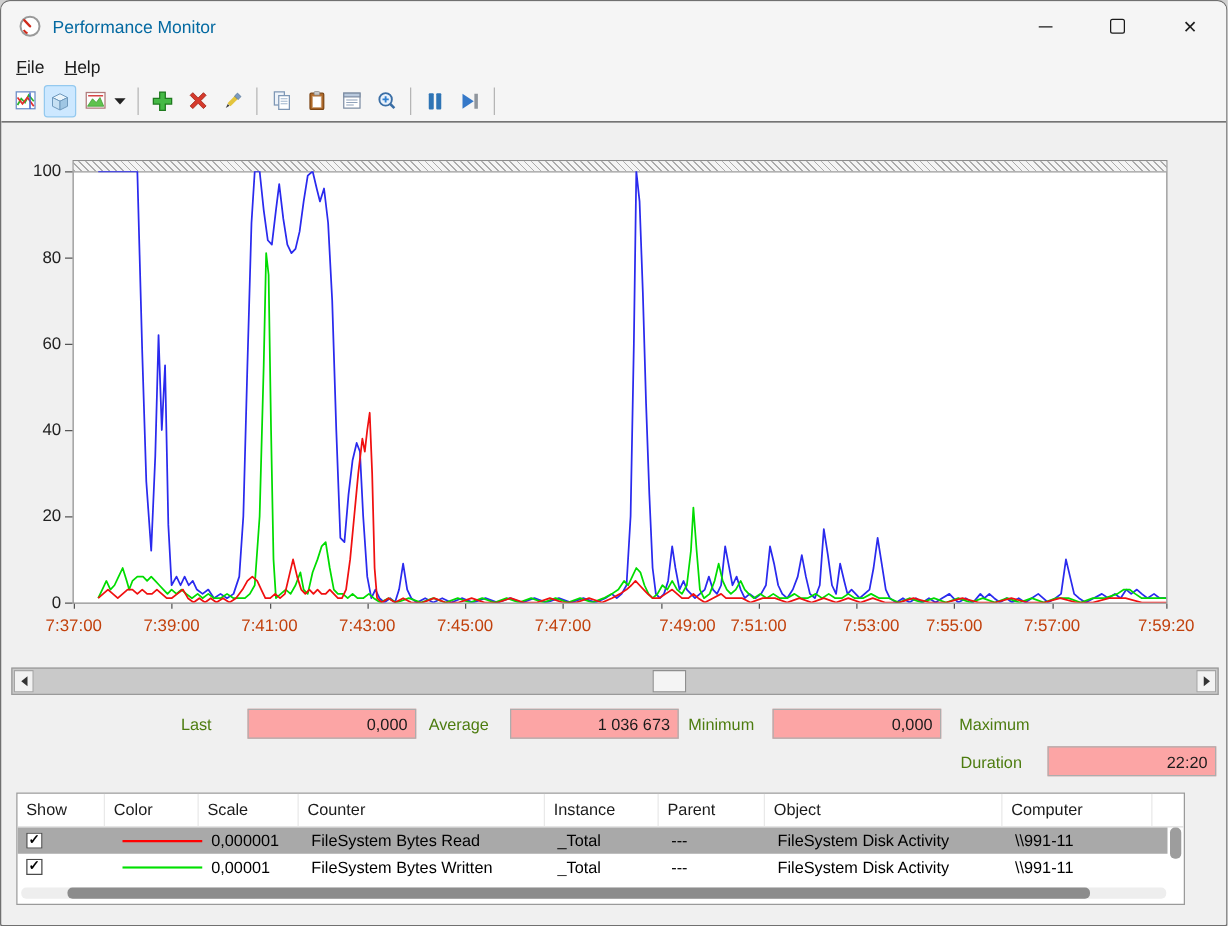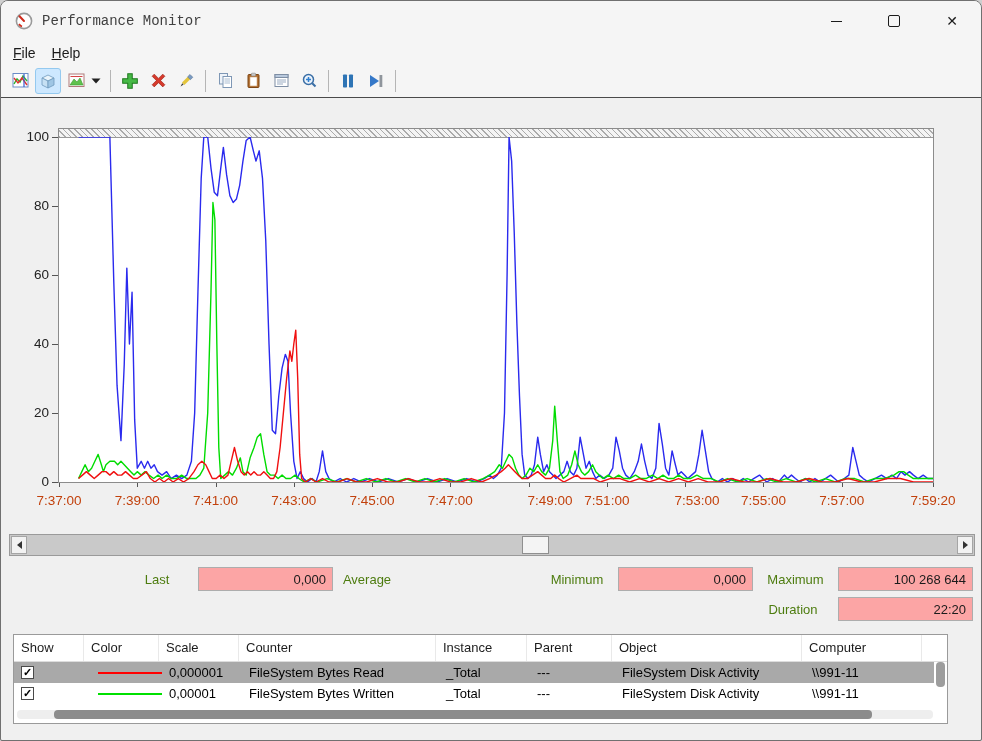--- a/index.html
+++ b/index.html
@@ -1,21 +1,21 @@
 <!DOCTYPE html>
 <html><head>
 <meta charset="utf-8">
 <style>
   html,body{margin:0;padding:0;background:#cfcfcf;font-family:"Liberation Sans",sans-serif;}
   #win{position:relative;width:982px;height:741px;background:#f0f0f0;border:1px solid #707070;
        border-radius:8px 8px 2px 2px;overflow:hidden;box-sizing:border-box;}
   
   .titlebar{height:40px;background:#f5f5f5;display:flex;align-items:center;padding-left:14px;position:relative;}
   .appicon{margin-right:9px;flex:0 0 auto;}
-  .title{font-size:14px;color:#404040;font-family:Liberation Mono, monospace;}
+  .title{font-size:14px;color:#0369a1;}
   .winbtns{position:absolute;right:6px;top:0;height:40px;display:flex;gap:12px;}
   .winbtn{width:46px;height:40px;display:flex;align-items:center;justify-content:center;}
   .glyph-min{width:11px;height:1px;background:#1b1b1b;}
   .glyph-max{width:10px;height:10px;border:1px solid #1b1b1b;border-radius:2px;}
   .glyph-close{font-size:14px;color:#1b1b1b;line-height:14px;}
   
   .menubar{height:23px;background:#f5f5f5;display:flex;align-items:center;gap:16px;padding-left:12px;font-size:14px;color:#1b1b1b;}
   .menu-item{cursor:default;}
   
   .toolbar{height:33px;background:#f5f5f5;display:flex;align-items:center;padding-left:5px;border-bottom:1px solid #4a4a4a;}
@@ -196,24 +196,24 @@
       </div>
     <div class="hs-thumb"></div>
     <div class="hs-btn hs-right">
         <div class="tri-r"></div>
       </div>
   </div>
 
   <div class="slabel" style="left:120px;top:571px;width:72px;">Last</div>
   <div class="sbox" style="left:197px;top:566px;">0,000</div>
   <div class="slabel" style="left:330px;top:571px;width:72px;">Average</div>
+  <div class="sbox" style="left:407px;top:566px;">1 036 673</div>
   <div class="slabel" style="left:540px;top:571px;width:72px;">Minimum</div>
   <div class="sbox" style="left:617px;top:566px;">0,000</div>
   <div class="slabel" style="left:757px;top:571px;width:75px;">Maximum</div>
-  <div class="sbox" style="left:837px;top:566px;">100 268 644</div>
   <div class="slabel" style="left:752px;top:601px;width:80px;">Duration</div>
   <div class="sbox" style="left:837px;top:596px;">22:20</div>
 
   <div class="table">
     <div class="t-head">
         <div class="t-hcell" style="width: 70px;">Show</div>
         <div class="t-hcell" style="width: 75px;">Color</div>
         <div class="t-hcell" style="width: 80px;">Scale</div>
         <div class="t-hcell" style="width: 197px;">Counter</div>
         <div class="t-hcell" style="width: 91px;">Instance</div>

